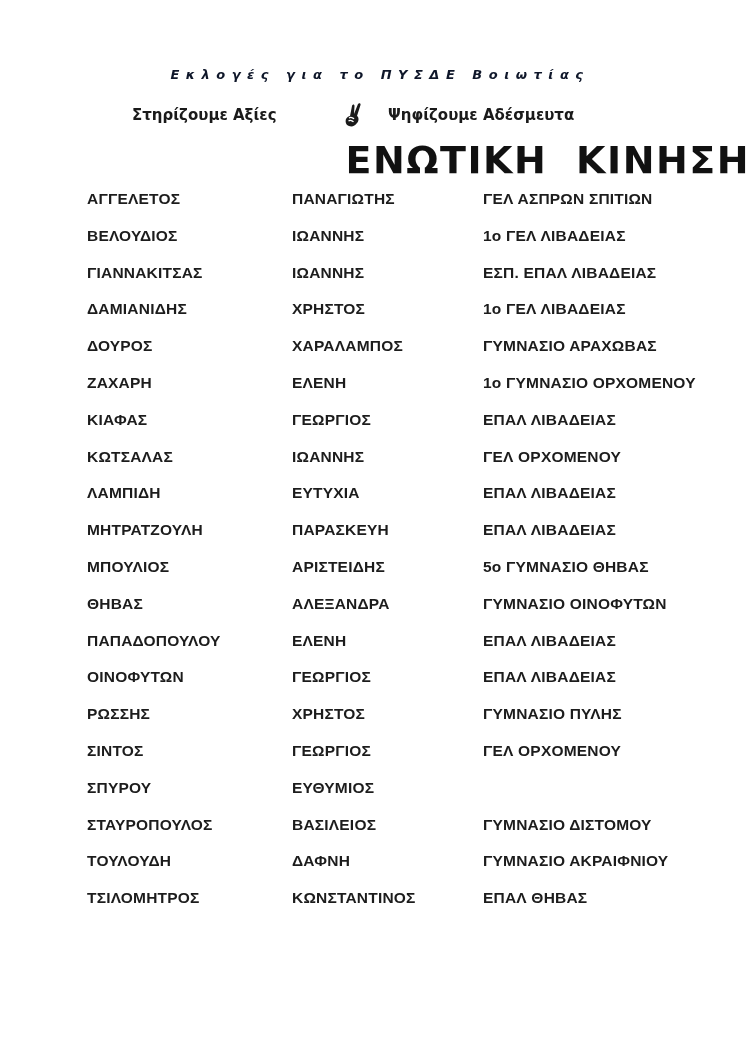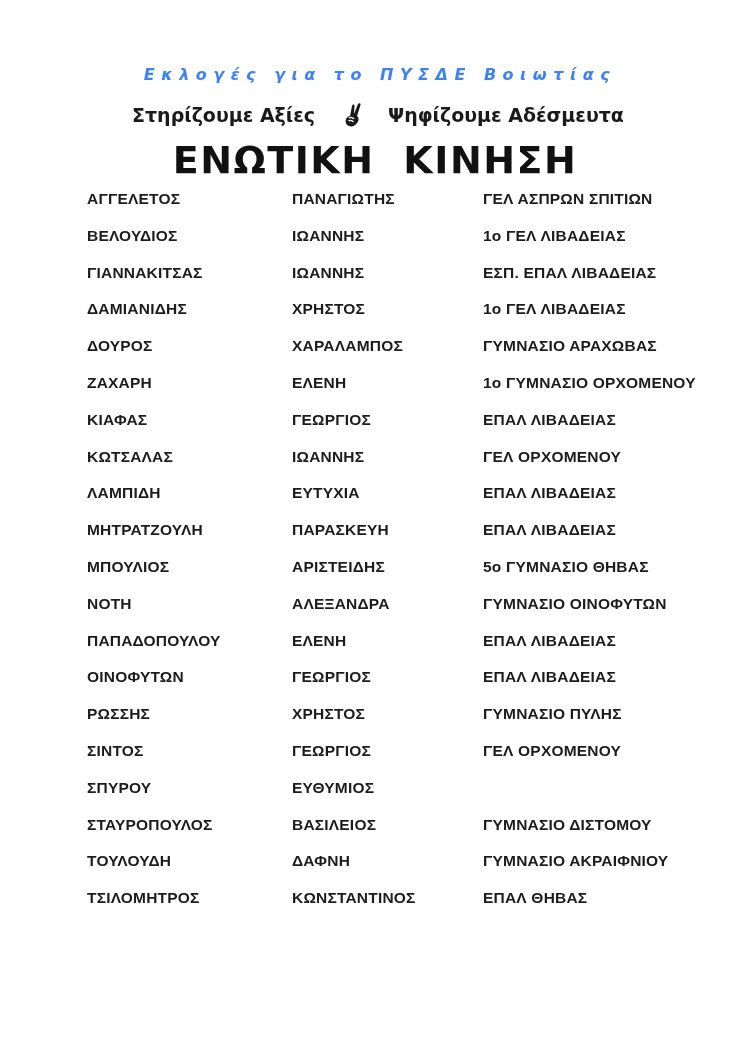--- a/index.html
+++ b/index.html
@@ -19,34 +19,34 @@
       position: absolute;
       left: 0;
       top: 60px;
       width: 750px;
       text-align: center;
     }
     .title-line {
       font-family: "DejaVu Sans", sans-serif;
       font-style: italic;
       font-weight: bold;
-      font-size: 16px;
+      font-size: 13px;
       letter-spacing: 6.5px;
-      color: #3b82f6;
+      color: #0f172a;
       height: 30px;
       line-height: 30px;
       margin-left: 10px;
     }
     .slogan-line {
       position: absolute;
       top: 40px;
       left: 0;
       width: 691px;
       height: 30px;
-      font-size: 19px;
+      font-size: 15px;
       font-weight: bold;
       line-height: 30px;
     }
     .slogan-left {
       position: absolute;
       left: 132px;
       top: 0;
     }
     .slogan-icon {
       position: absolute;
@@ -58,21 +58,21 @@
     .slogan-right {
       position: absolute;
       left: 388px;
       top: 0;
     }
     .movement-name {
       position: absolute;
       top: 78px;
       left: 0;
       width: 750px;
-      text-align: center;
+      text-align: right;
       font-family: "DejaVu Sans", sans-serif;
       font-weight: bold;
       font-size: 38px;
       letter-spacing: 1.5px;
       line-height: 44px;
       word-spacing: 14px;
       color: #111;
     }
     .list {
       position: absolute;
@@ -168,21 +168,21 @@
     <span class="cell c-surname">ΜΗΤΡΑΤΖΟΥΛΗ</span>
     <span class="cell c-first">ΠΑΡΑΣΚΕΥΗ</span>
     <span class="cell c-school">ΕΠΑΛ  ΛΙΒΑΔΕΙΑΣ</span>
   </div>
   <div class="row">
     <span class="cell c-surname">ΜΠΟΥΛΙΟΣ</span>
     <span class="cell c-first">ΑΡΙΣΤΕΙΔΗΣ</span>
     <span class="cell c-school">5ο ΓΥΜΝΑΣΙΟ ΘΗΒΑΣ</span>
   </div>
   <div class="row">
-    <span class="cell c-surname">ΝΟΤΗ</span>
+    <span class="cell c-surname">ΘΗΒΑΣ</span>
     <span class="cell c-first">ΑΛΕΞΑΝΔΡΑ</span>
     <span class="cell c-school">ΓΥΜΝΑΣΙΟ ΟΙΝΟΦΥΤΩΝ</span>
   </div>
   <div class="row">
     <span class="cell c-surname">ΠΑΠΑΔΟΠΟΥΛΟΥ</span>
     <span class="cell c-first">ΕΛΕΝΗ</span>
     <span class="cell c-school">ΕΠΑΛ  ΛΙΒΑΔΕΙΑΣ</span>
   </div>
   <div class="row">
     <span class="cell c-surname">ΟΙΝΟΦΥΤΩΝ</span>

